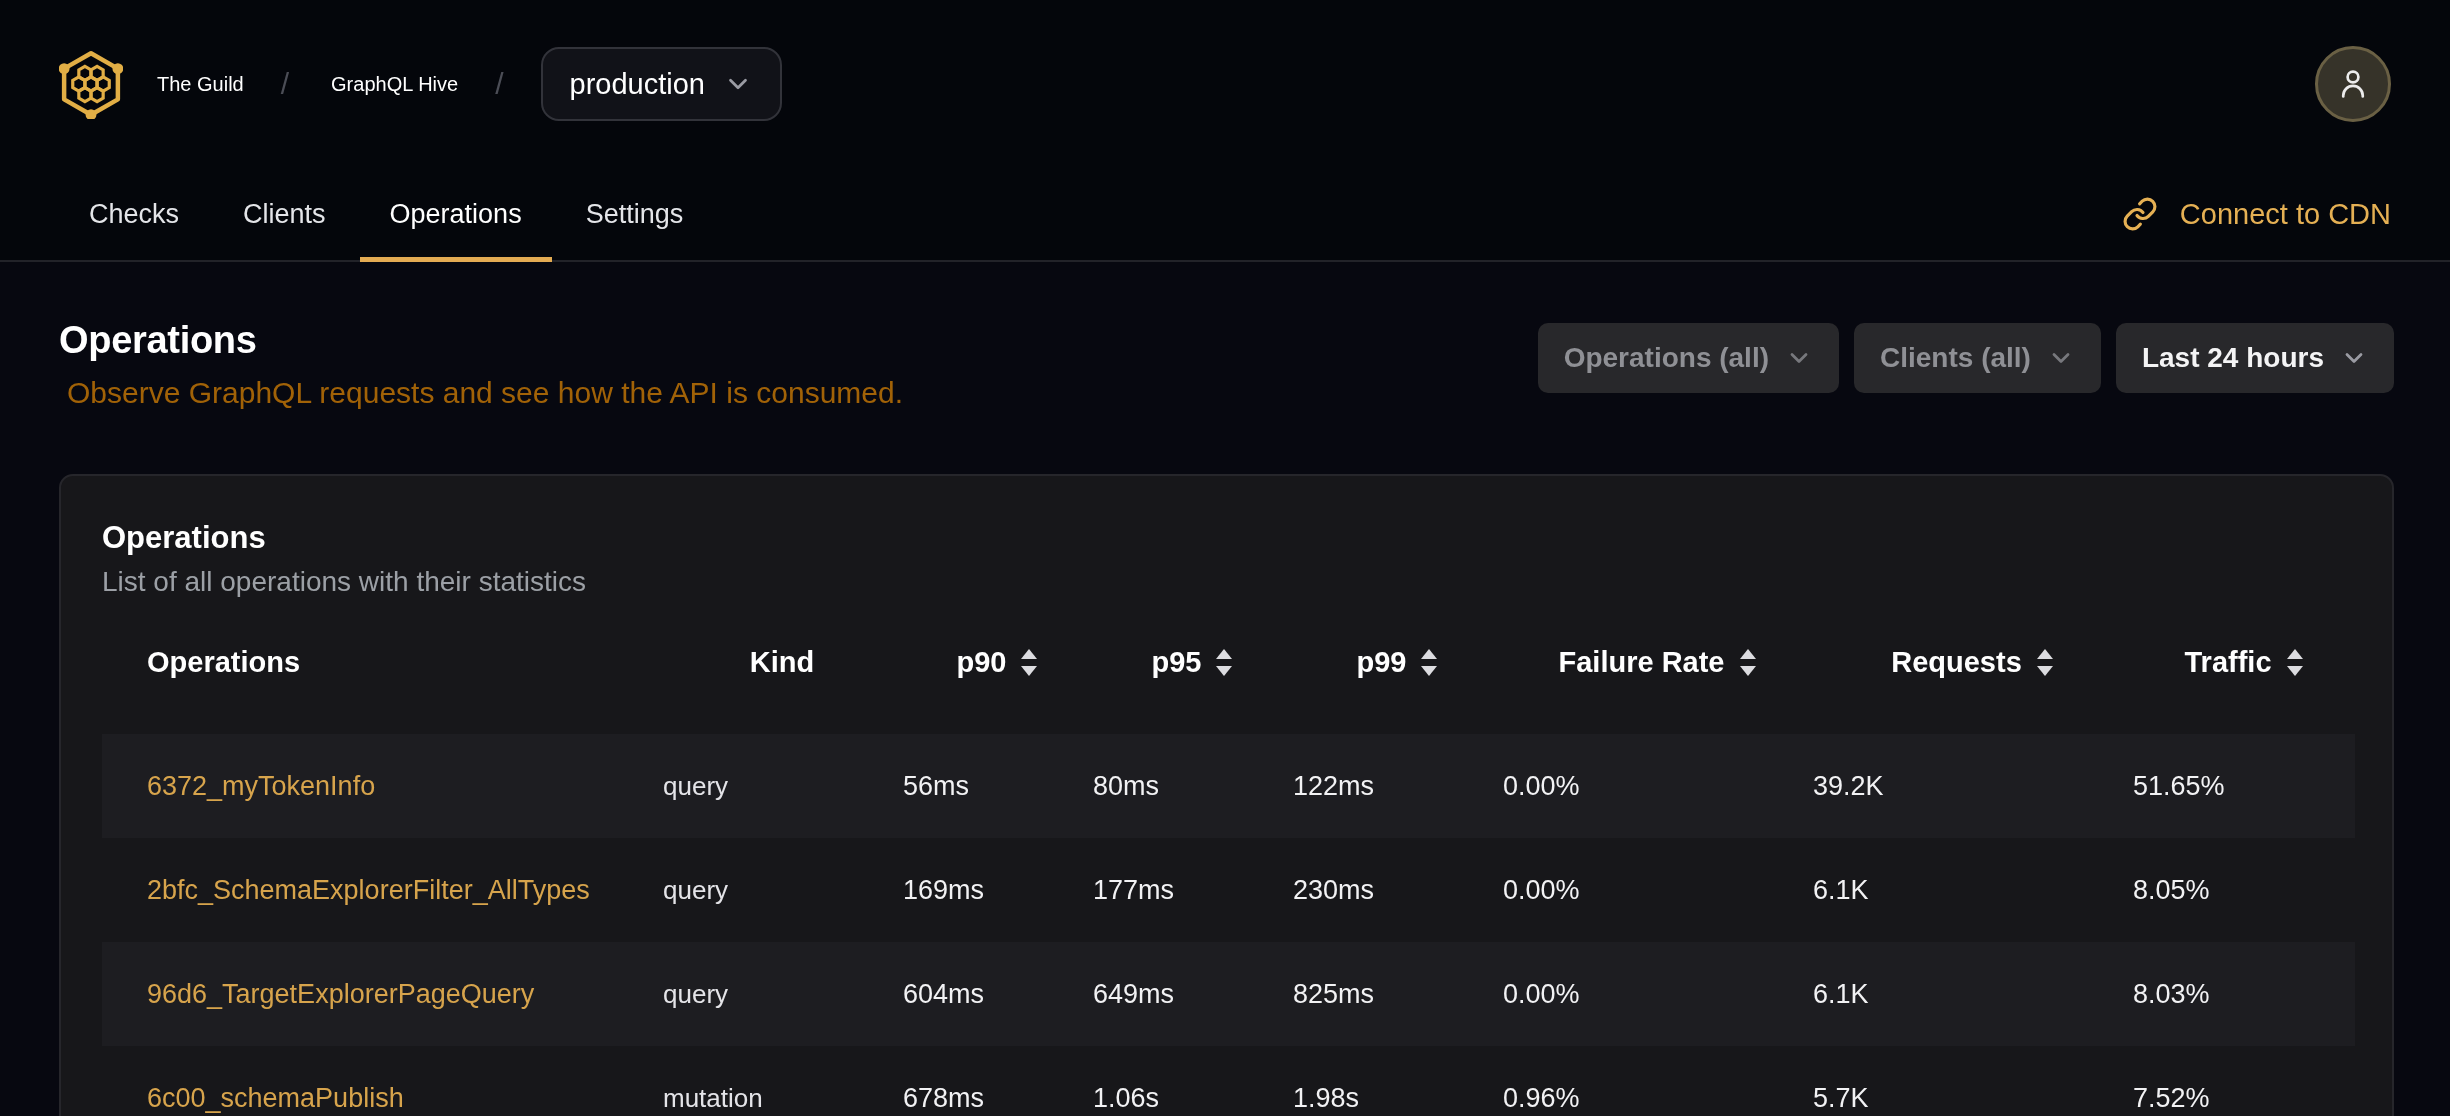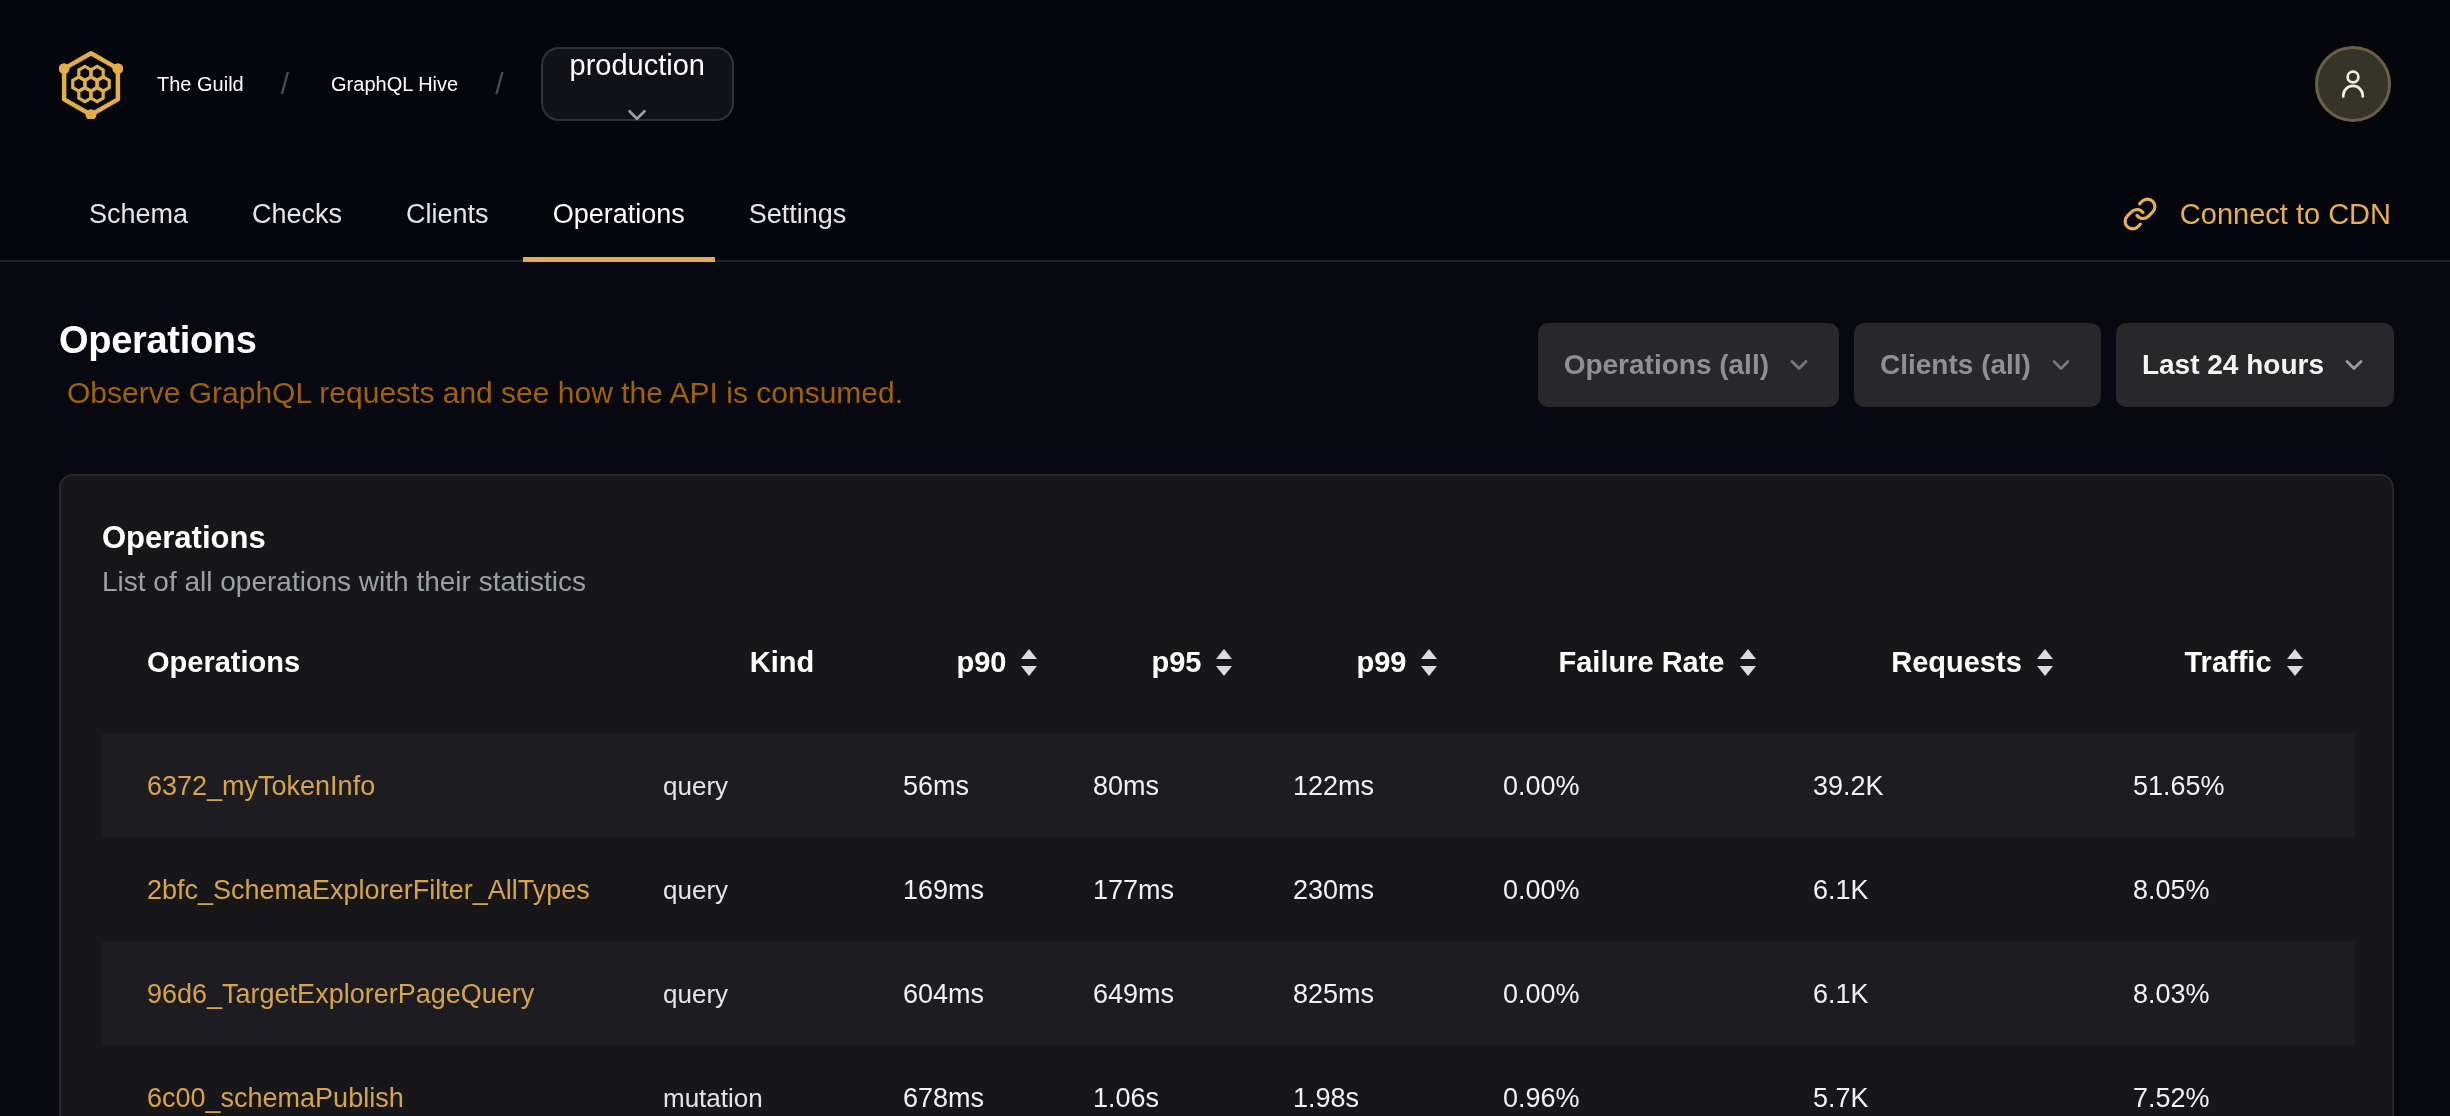--- a/index.html
+++ b/index.html
@@ -19,21 +19,20 @@
   .logo{width:64px;height:70px;flex:0 0 auto;display:block;}
   .brand-text{font-size:20px;font-weight:500;color:#ffffff;margin-left:34px;white-space:nowrap;}
   .brand-text.project{margin-left:5px;}
   .crumb-sep{color:#4b4d56;font-size:30px;margin:0 37px;font-weight:400;}
   .target-btn{
     display:inline-flex;align-items:center;gap:18px;
     background:#111218;border:2px solid #32333a;border-radius:18px;
     height:74px;padding:0 27px;box-sizing:border-box;
     color:#fff;font-size:29px;font-weight:400;cursor:pointer;
     font-family:inherit;
-    flex-direction:column;
   }
   .chev{display:inline-block;color:#9a9ba3;}
   .chev svg{display:block;}
   .spacer{flex:1;}
   .avatar-btn{
     width:76px;height:76px;border-radius:50%;
     background:#363329;border:3px solid #6a6044;
     display:flex;align-items:center;justify-content:center;
     cursor:pointer;box-sizing:border-box;padding:0;
   }
@@ -63,21 +62,21 @@
   .page-head{
     display:flex;align-items:flex-start;justify-content:space-between;
     padding:58px 56px 0 59px;
   }
   .page-title{margin:0;font-size:38px;line-height:40px;font-weight:700;color:#ffffff;letter-spacing:-0.3px;}
   .page-sub{margin:16px 0 0 8px;font-size:30px;color:#a16207;font-weight:400;}
   .filters{display:flex;gap:15px;margin-top:3px;}
   .filter-btn{
     display:inline-flex;align-items:center;gap:16px;
     background:#28282b;border:none;border-radius:10px;
-    height:84px;padding:16px 26px;box-sizing:border-box;
+    height:70px;padding:16px 26px;box-sizing:border-box;
     font-size:28px;font-weight:600;color:#f4f4f5;cursor:pointer;
     font-family:inherit;white-space:nowrap;
   }
   .filter-btn.muted{color:#8f9095;}
   .filter-btn.muted .chev{color:#77787d;}
   
   .card{
     margin:64px 56px 0 59px;height:700px;box-sizing:border-box;
     background:#17171a;border:2px solid #26262b;border-radius:14px;
     padding:44px 43px 0 41px;overflow:hidden;
@@ -144,21 +143,20 @@
         <svg width="36" height="36" viewBox="0 0 24 24" fill="none" stroke="#ececec" stroke-width="1.8" stroke-linecap="round">
             <circle cx="12" cy="8" r="3.6"></circle>
             <path d="M5.5 21v-.6a6.5 6.5 0 0 1 13 0v.6"></path>
           </svg>
       </span>
     </button>
   </div>
 
   <nav class="tab-row">
     <div class="tabs" id="tabs">
-        <div class="tab">Schema</div>
         <div class="tab">Checks</div>
         <div class="tab">Clients</div>
         <div class="tab active">Operations</div>
         <div class="tab">Settings</div>
       </div>
     <div class="spacer"></div>
     <a class="cdn-link">
       <svg width="36" height="36" viewBox="0 0 24 24" fill="none" stroke="currentColor" stroke-width="2.1" stroke-linecap="round" stroke-linejoin="round">
         <path d="M10 13a5 5 0 0 0 7.54.54l3-3a5 5 0 0 0-7.07-7.07l-1.72 1.71"></path>
         <path d="M14 11a5 5 0 0 0-7.54-.54l-3 3a5 5 0 0 0 7.07 7.07l1.71-1.71"></path>

